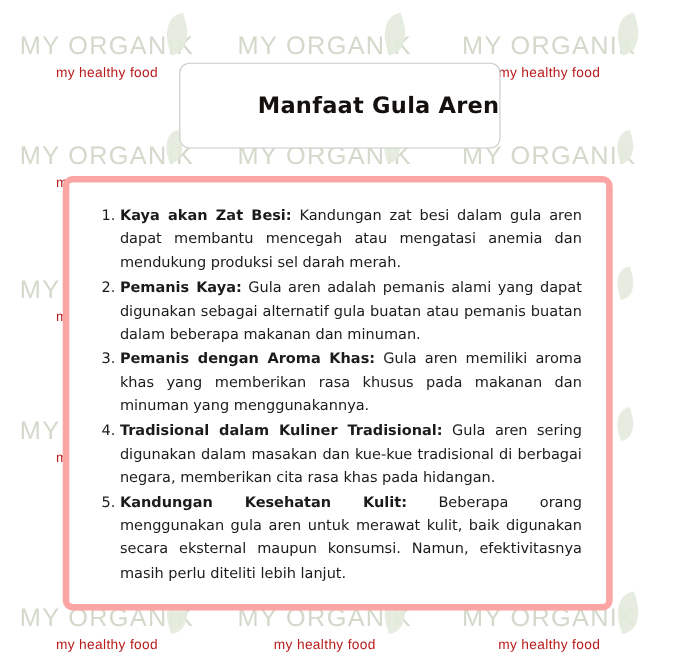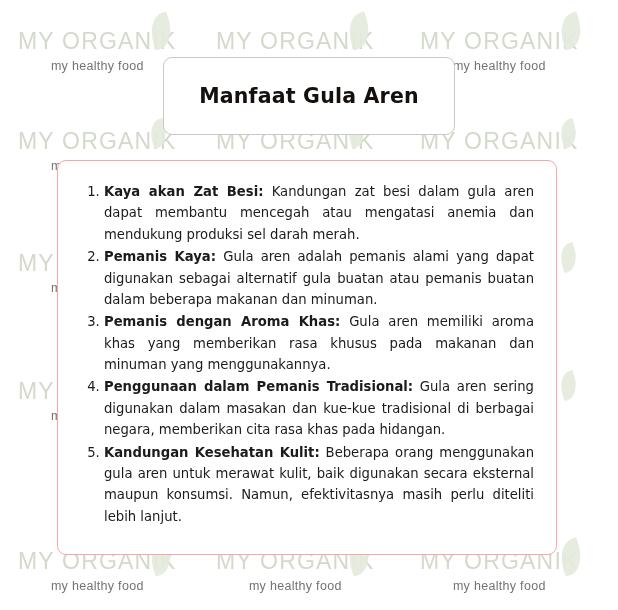--- a/index.html
+++ b/index.html
@@ -30,21 +30,21 @@
   }
   .wm .wm-title {
     font-size: 23px;
     letter-spacing: 1.2px;
     color: #d3d9cb;
     white-space: nowrap;
     font-weight: 400;
   }
   .wm .wm-sub {
     font-size: 12.5px;
-    color: #737373;
+    color: #b91c1c;
     margin-top: 4px;
     white-space: nowrap;
     letter-spacing: 0.3px;
   }
   .leaf {
     position: absolute;
     width: 22px;
     height: 34px;
     background: #e3ebdd;
     border-radius: 80% 0 80% 0;
@@ -62,41 +62,41 @@
     left: 163px;
     top: 57px;
     width: 292px;
     height: 78px;
     background: #ffffff;
     border: 1px solid #c9c9c9;
     border-radius: 9px;
     z-index: 3;
     display: flex;
     align-items: center;
-    justify-content: center;
+    justify-content: flex-end;
     box-sizing: border-box;
   }
   .title-card h1 {
     margin: 0;
     font-size: 20.5px;
     font-weight: bold;
     color: #14100d;
     letter-spacing: 0.2px;
     font-family: "DejaVu Sans", sans-serif;
   }
 
   
   .body-card {
     position: absolute;
     left: 57px;
     top: 160px;
     width: 500px;
     height: 395px;
     background: #ffffff;
-    border: 1px solid #fca5a5;
+    border: 6px solid #fca5a5;
     border-radius: 9px;
     z-index: 2;
     box-sizing: border-box;
     padding: 20px 22px 10px 20px;
     overflow: hidden;
   }
 
   ol.points {
     margin: 0;
     padding-left: 26px;
@@ -196,16 +196,16 @@
 
 <div class="title-card">
   <h1>Manfaat Gula Aren</h1>
 </div>
 
 <div class="body-card">
   <ol class="points">
     <li><span class="lead">Kaya akan Zat Besi:</span><span> Kandungan zat besi dalam gula aren dapat membantu mencegah atau mengatasi anemia dan mendukung produksi sel darah merah.</span></li>
     <li><span class="lead">Pemanis Kaya:</span><span> Gula aren adalah pemanis alami yang dapat digunakan sebagai alternatif gula buatan atau pemanis buatan dalam beberapa makanan dan minuman.</span></li>
     <li><span class="lead">Pemanis dengan Aroma Khas:</span><span> Gula aren memiliki aroma khas yang memberikan rasa khusus pada makanan dan minuman yang menggunakannya.</span></li>
-    <li><span class="lead">Penggunaan dalam Pemanis Tradisional:</span><span> Gula aren sering digunakan dalam masakan dan kue-kue tradisional di berbagai negara, memberikan cita rasa khas pada hidangan.</span></li>
+    <li><span class="lead">Tradisional dalam Kuliner Tradisional:</span><span> Gula aren sering digunakan dalam masakan dan kue-kue tradisional di berbagai negara, memberikan cita rasa khas pada hidangan.</span></li>
     <li><span class="lead">Kandungan Kesehatan Kulit:</span><span> Beberapa orang menggunakan gula aren untuk merawat kulit, baik digunakan secara eksternal maupun konsumsi. Namun, efektivitasnya masih perlu diteliti lebih lanjut.</span></li>
   </ol>
 </div>
 
 </body></html>

